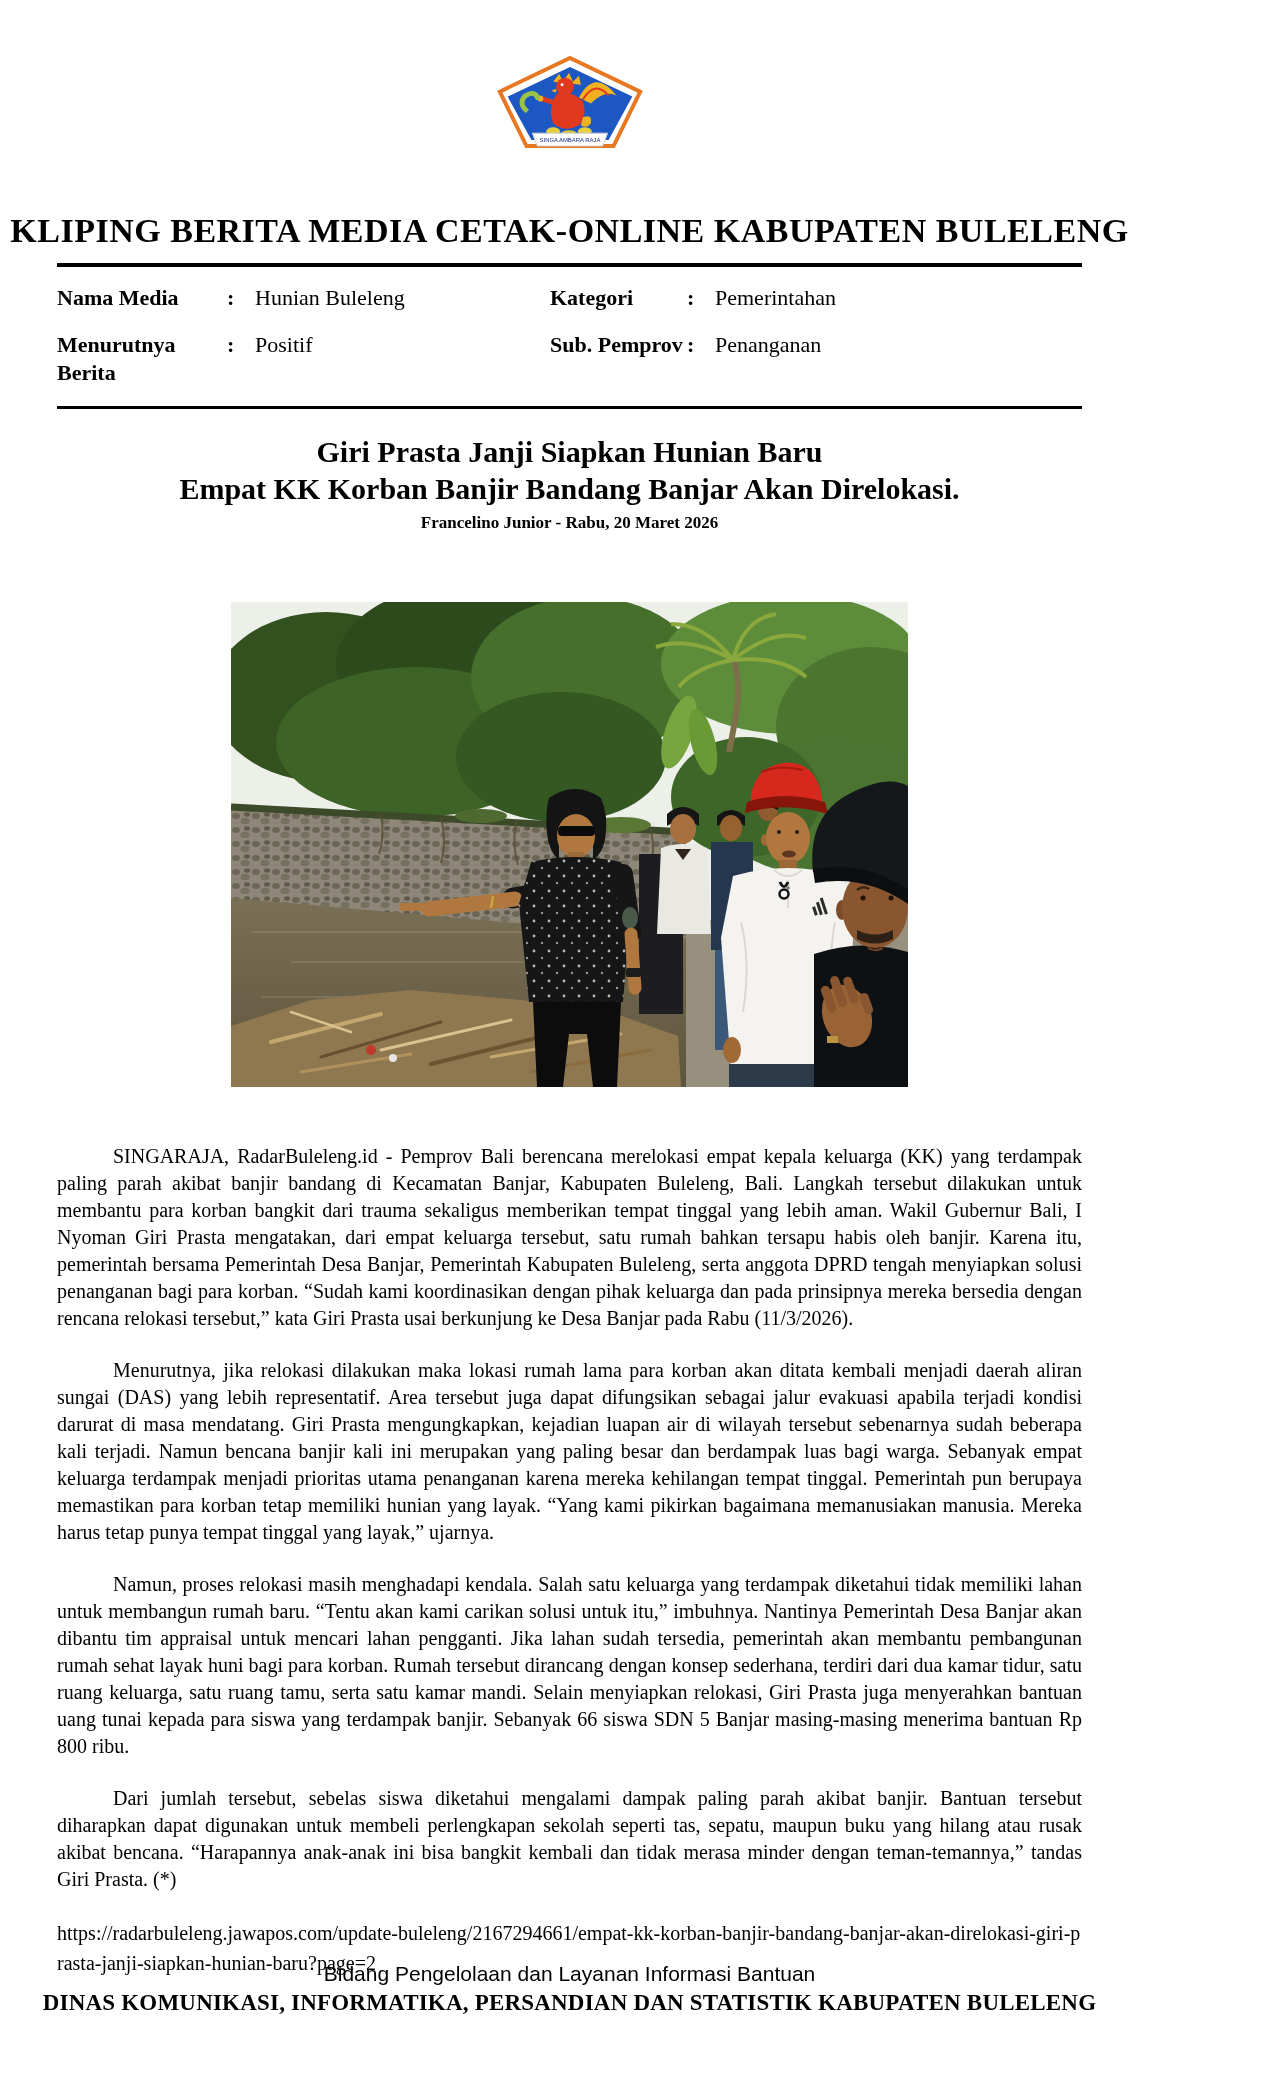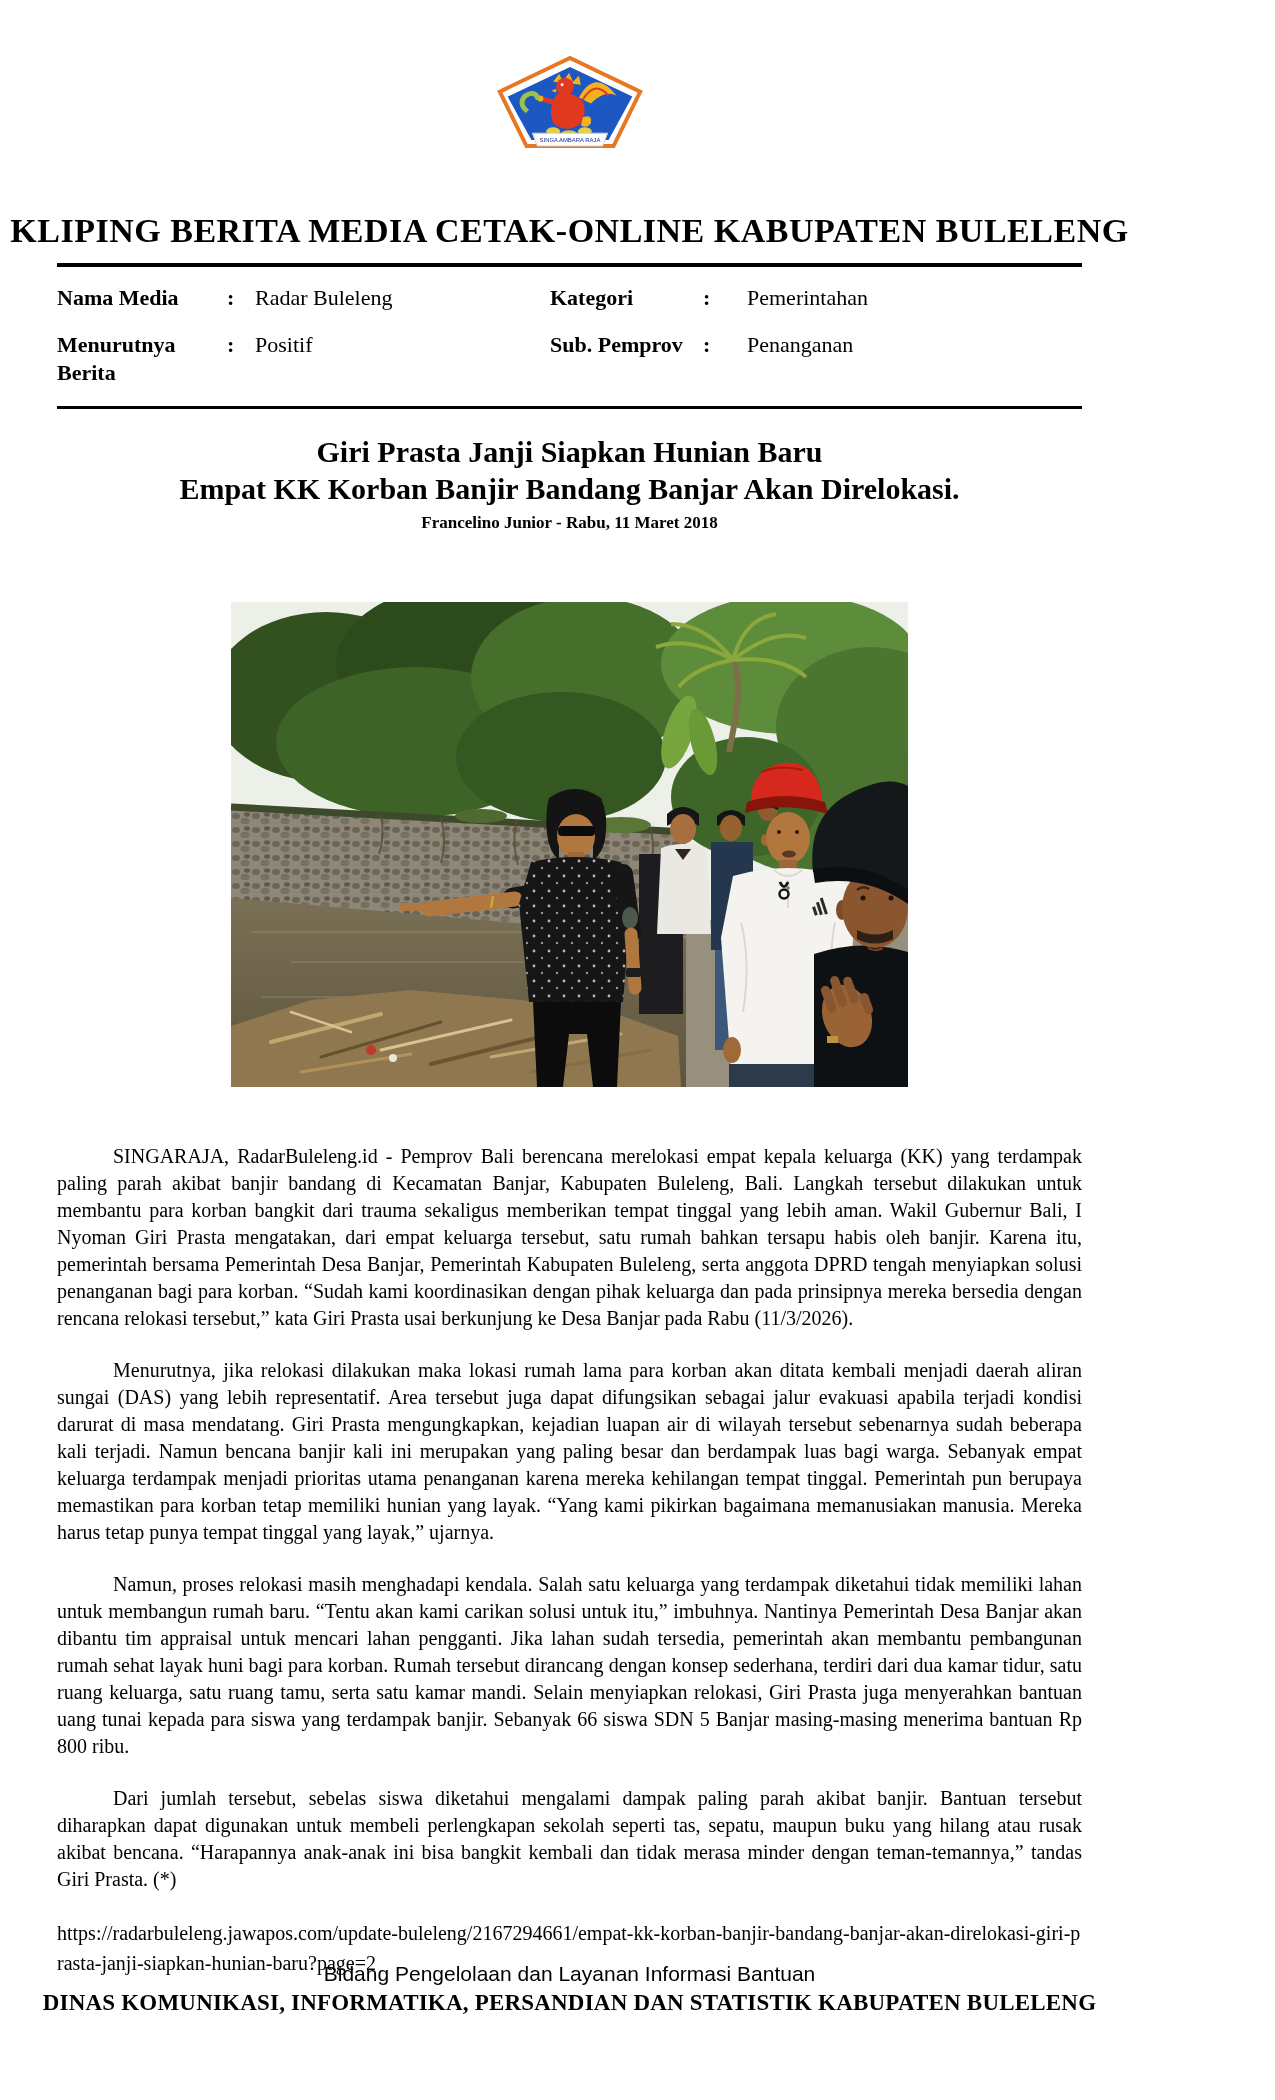--- a/index.html
+++ b/index.html
@@ -15,21 +15,21 @@
     font-size:34px; line-height:38px; letter-spacing:0.5px;
   }
   .rule { margin:0 57px; border-top:4px solid #000; }
   .rule.top { margin-top:13px; }
   .rule.thin { border-top-width:3px; margin-top:8px; }
 
   .meta { margin:17px 57px 0; font-size:22px; }
   .meta-row { display:flex; margin-bottom:19px;justify-content:space-between; }
   .meta-cell { display:flex; line-height:28px; }
   .meta-cell.left { width:493px; }
-  .meta-cell.right { flex:1;gap:16px; }
+  .meta-cell.right { flex:1; }
   .meta-label { font-weight:bold; }
   .left .meta-label { width:170px; }
   .right .meta-label { width:137px; }
   .meta-colon { font-weight:bold; width:24px; text-align:left; }
   .meta-value { margin-left:4px; }
 
   .article-head { text-align:center; margin-top:24px; }
   .article-title { font-size:30px; font-weight:bold; line-height:37px; margin:0; }
   .article-byline { font-size:17px; font-weight:bold; margin-top:5px; line-height:22px; }
 
@@ -83,21 +83,21 @@
   </div>
 
   <div class="main-title">KLIPING BERITA MEDIA CETAK-ONLINE KABUPATEN BULELENG</div>
   <div class="rule top"></div>
 
   <div class="meta">
     <div class="meta-row">
       <div class="meta-cell left">
         <span class="meta-label">Nama Media</span>
         <span class="meta-colon">:</span>
-        <span class="meta-value">Radar Buleleng</span>
+        <span class="meta-value">Hunian Buleleng</span>
       </div>
       <div class="meta-cell right">
         <span class="meta-label">Kategori</span>
         <span class="meta-colon">:</span>
         <span class="meta-value">Pemerintahan</span>
       </div>
     </div>
     <div class="meta-row">
       <div class="meta-cell left">
         <span class="meta-label">Menurutnya Berita</span>
@@ -109,21 +109,21 @@
         <span class="meta-colon">:</span>
         <span class="meta-value">Penanganan</span>
       </div>
     </div>
   </div>
   <div class="rule thin"></div>
 
   <div class="article-head">
     <div class="article-title">Giri Prasta Janji Siapkan Hunian Baru</div>
     <div class="article-title">Empat KK Korban Banjir Bandang Banjar Akan Direlokasi.</div>
-    <div class="article-byline">Francelino Junior - Rabu, 11 Maret 2018</div>
+    <div class="article-byline">Francelino Junior - Rabu, 20 Maret 2026</div>
   </div>
 
   <figure class="photo" style="margin:68px auto 0;">
     <svg viewBox="0 0 677 485">
       <defs>
         <pattern id="stones" width="20" height="14" patternUnits="userSpaceOnUse">
           <rect width="20" height="14" fill="#8e8779"></rect>
           <ellipse cx="5" cy="4" rx="4" ry="3" fill="#6c6657"></ellipse>
           <ellipse cx="14" cy="9" rx="4.5" ry="3.2" fill="#75705f"></ellipse>
           <ellipse cx="16" cy="2.5" rx="3" ry="2.2" fill="#605a4c"></ellipse>

